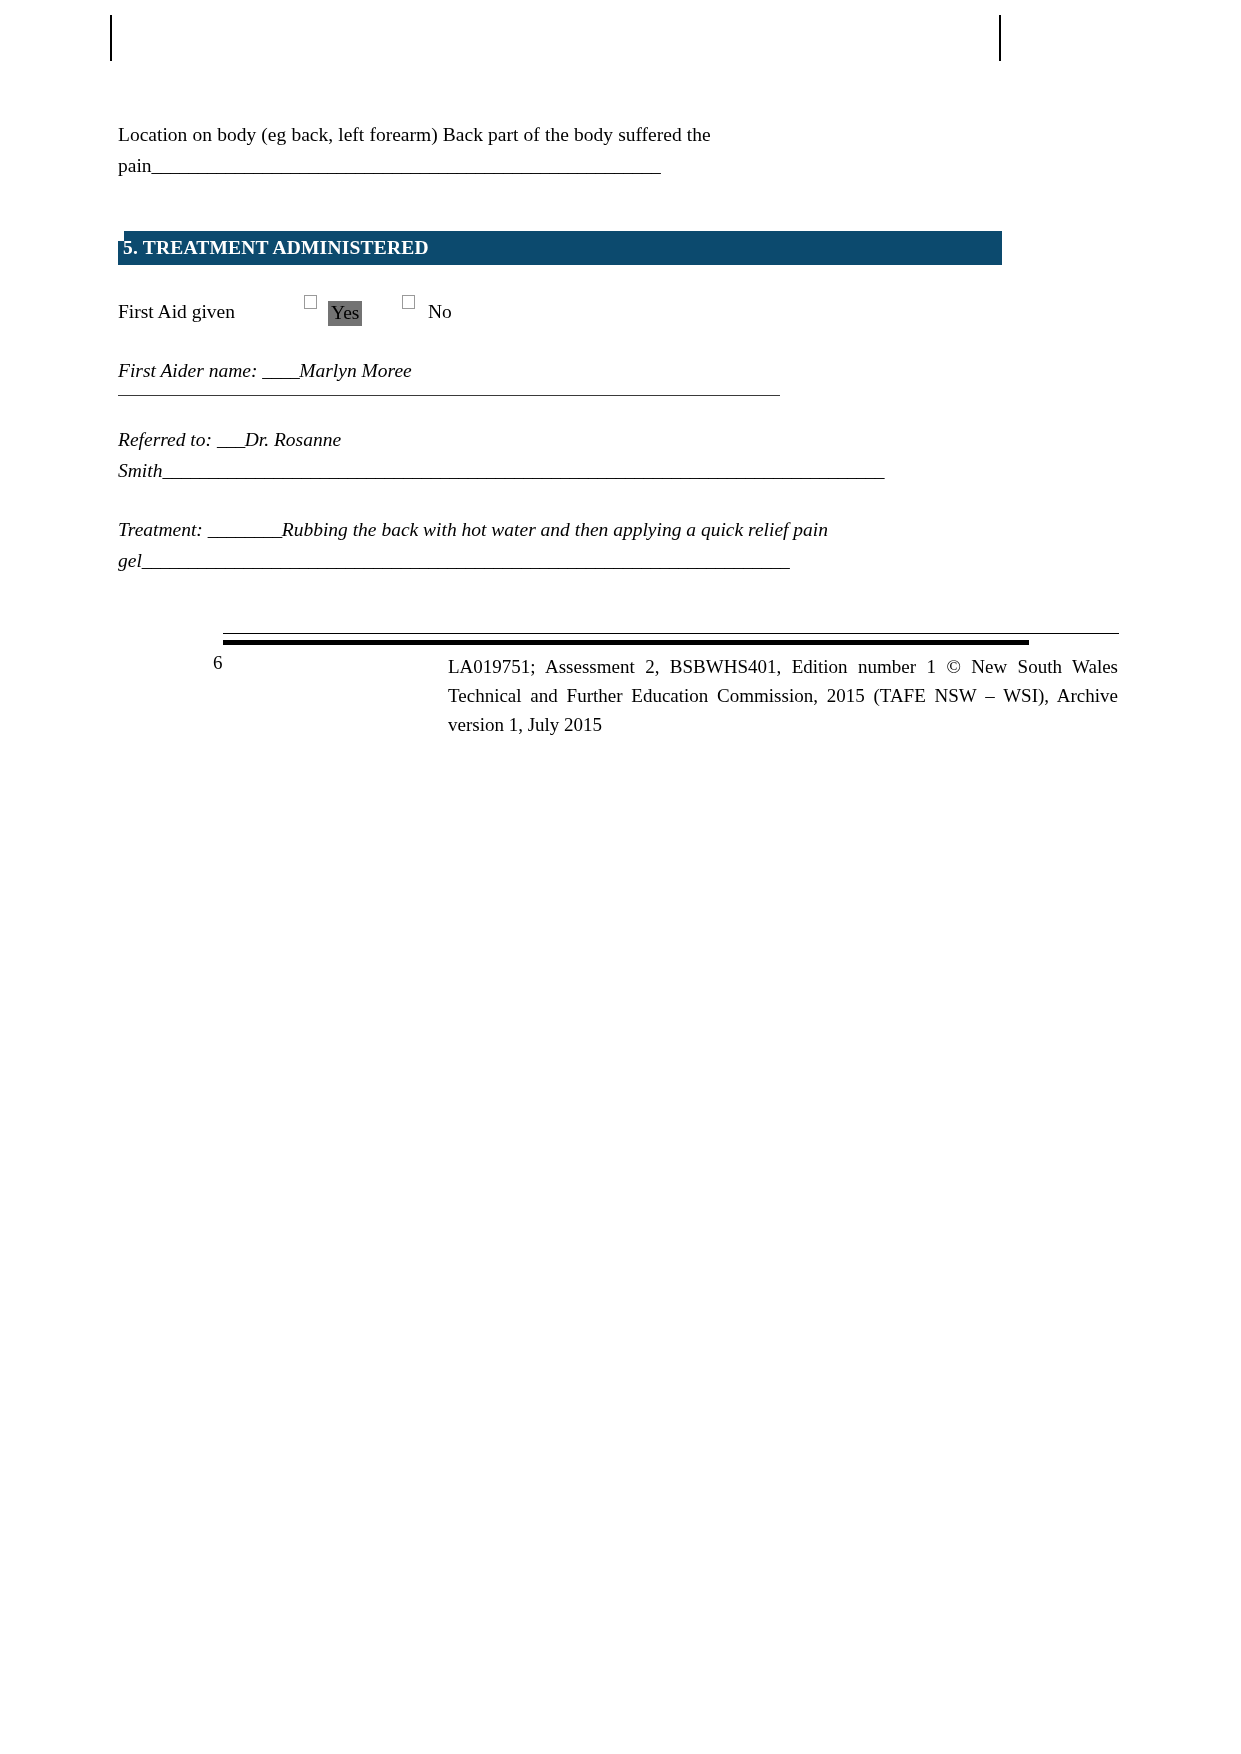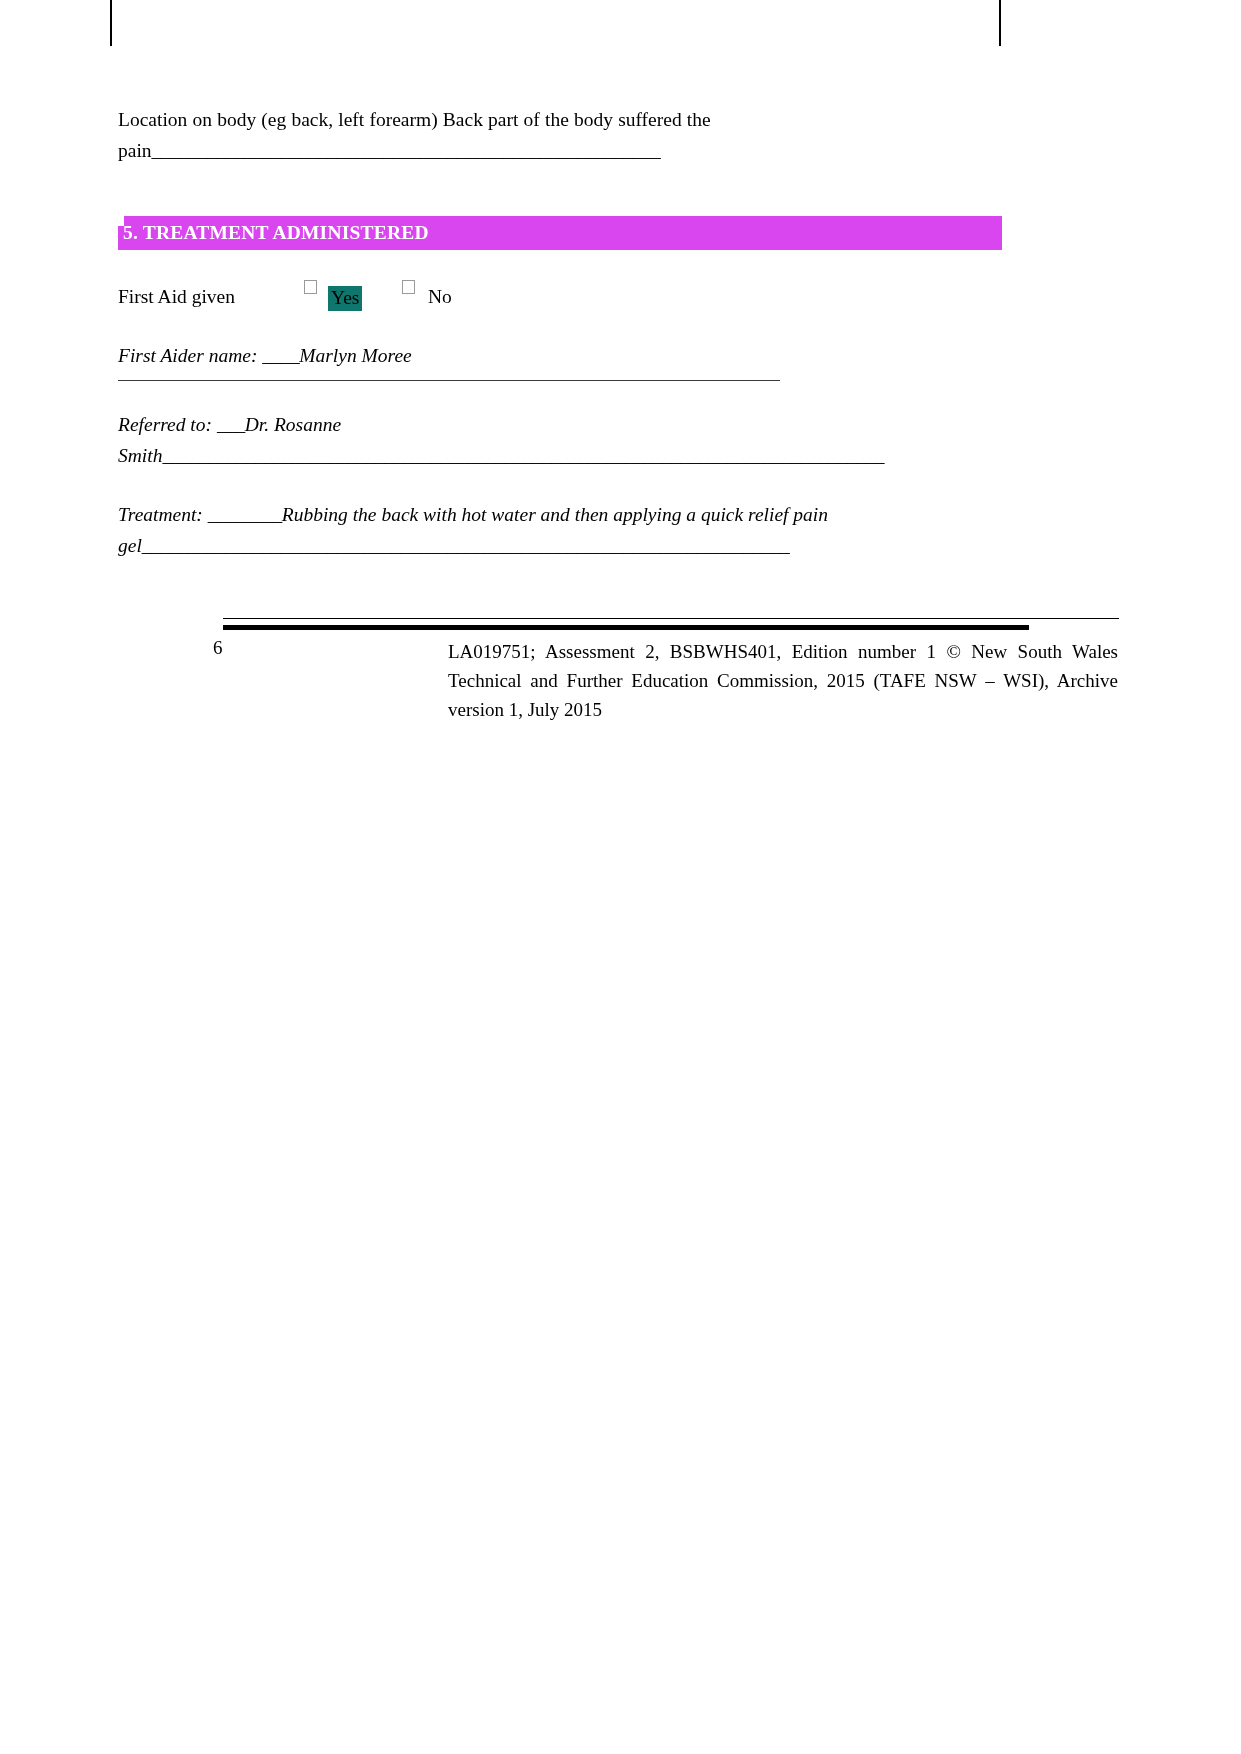--- a/index.html
+++ b/index.html
@@ -13,20 +13,21 @@
     position: relative;
     font-family: "Liberation Serif", "DejaVu Serif", serif;
     color: #000000;
     overflow: hidden;
   }
 
   .page {
     position: absolute;
     inset: 0;
     background: #ffffff;
+    margin-top: 15px;
   }
 
   
   .crop-mark {
     position: absolute;
     top: 0;
     width: 2px;
     height: 46px;
     background: #000000;
   }
@@ -48,21 +49,21 @@
     word-spacing: 0.3px;
   }
   .block-gap { height: 32px; }
   .fill-ul { 
     letter-spacing: -0.5px;
   }
 
   
   .section-bar {
     position: relative;
-    background: #d946ef;
+    background: #0c4a6e;
     height: 34px;
     margin-top: 18px;
     display: flex;
     align-items: center;
   }
   .section-bar .notch {
     position: absolute;
     left: 0;
     top: 0;
     width: 6px;
@@ -101,21 +102,21 @@
   }
   .cb-yes { left: 186px; top: 2px; }
   .cb-no  { left: 284px; top: 2px; }
   .opt {
     position: absolute;
     top: 8px;
     font-size: 19.5px;
   }
   .opt-yes {
     left: 210px;
-    background: #0f766e;
+    background: #737373;
     padding: 1px 3px 2px 3px;
   }
   .opt-no { left: 310px; }
 
   
   .field { margin-top: 28px; font-style: italic; }
   .field .line1 {
     font-size: 19.5px;
     line-height: 31px;
   }

